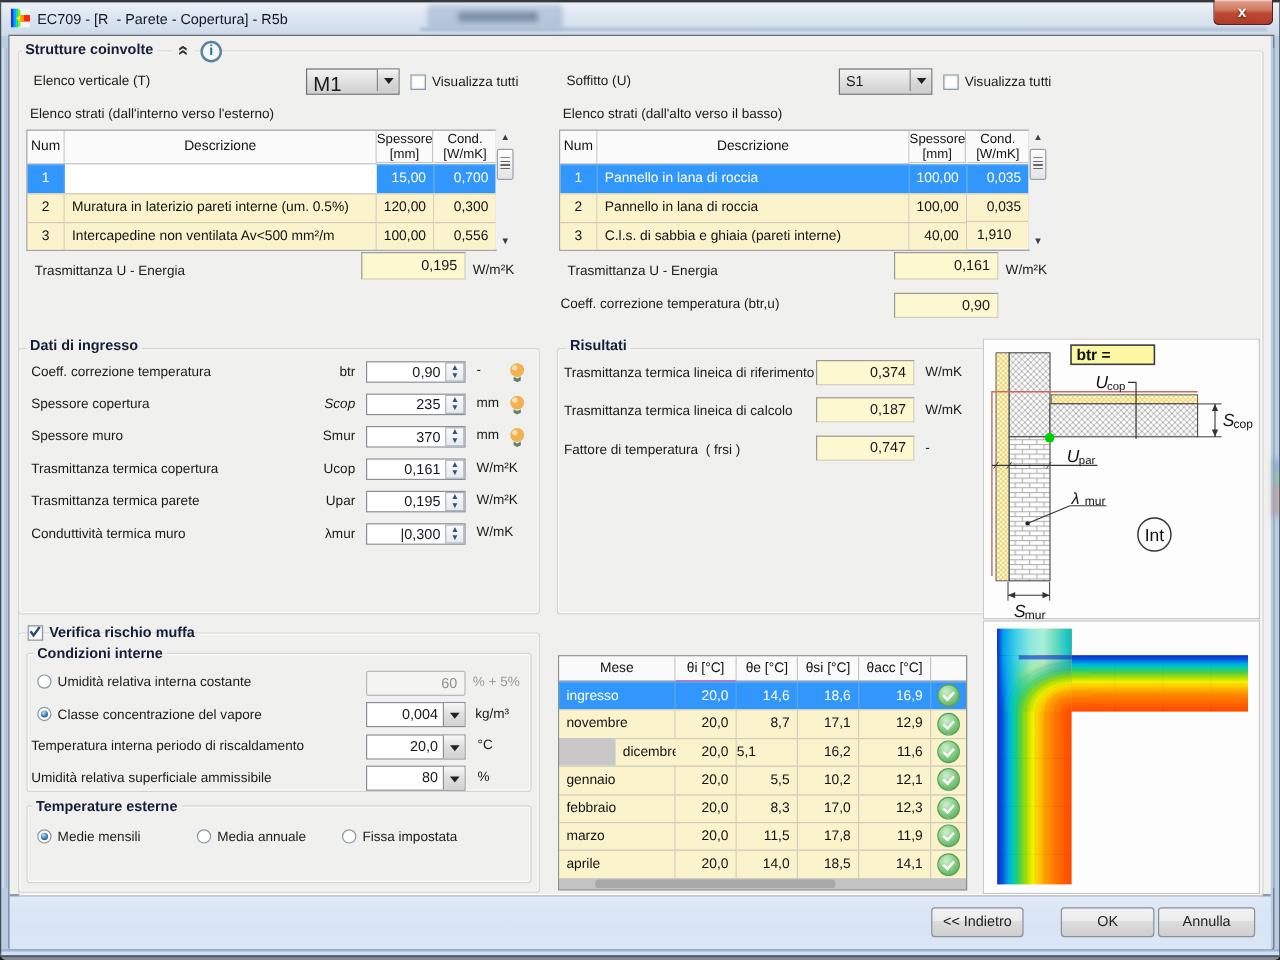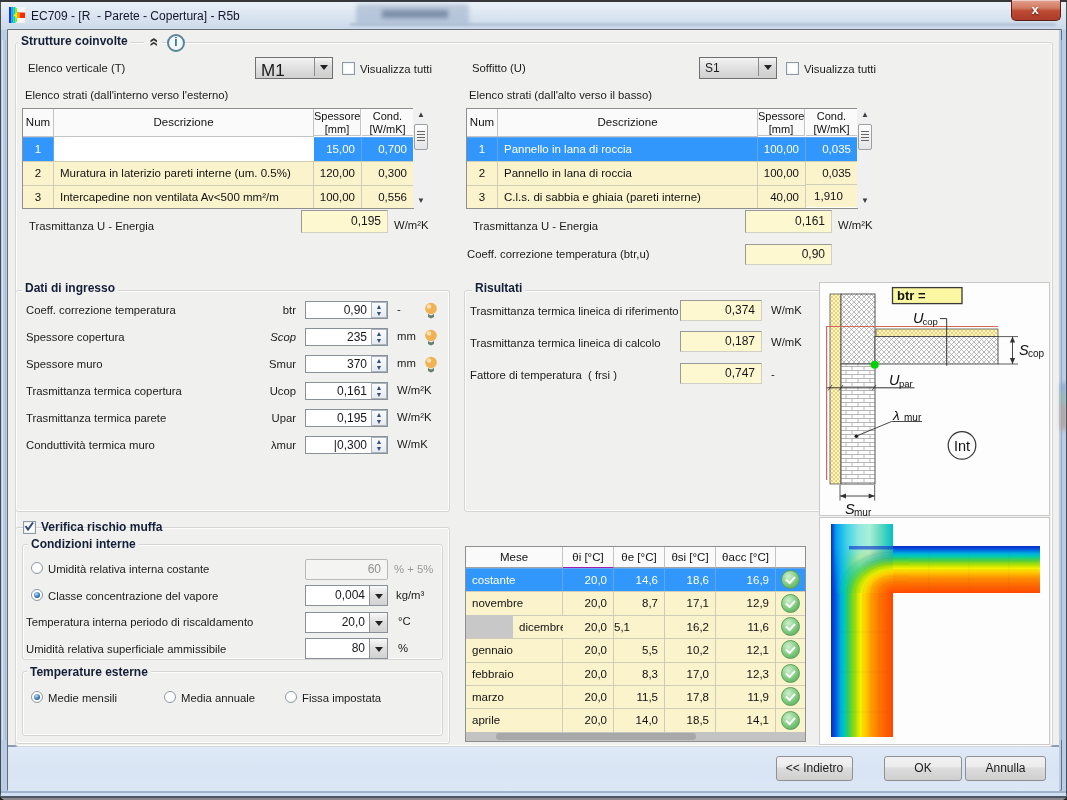--- a/index.html
+++ b/index.html
@@ -301,21 +301,21 @@
   <div class="radio" style="left:285px;top:691px;"></div>
   <div class="lbl" style="left:302px;top:691px;">Fissa impostata</div>
 
   <div class="tbl" style="left:465px;top:546px;width:339px;height:194px;background:#c8c8c8;">
     <div class="th" style="left:0;top:0;width:96px;height:20px;line-height:20px;border-bottom:1px solid #a0a0a0;">Mese</div>
     <div class="th" style="left:97px;top:0;width:50px;height:20px;line-height:20px;border-bottom:1px solid #a21caf;">θi [°C]</div>
     <div class="th" style="left:148px;top:0;width:50px;height:20px;line-height:20px;border-bottom:1px solid #a0a0a0;">θe [°C]</div>
     <div class="th" style="left:199px;top:0;width:50px;height:20px;line-height:20px;border-bottom:1px solid #a0a0a0;">θsi [°C]</div>
     <div class="th" style="left:250px;top:0;width:59px;height:20px;line-height:20px;border-bottom:1px solid #a0a0a0;">θacc [°C]</div>
     <div class="th" style="left:310px;top:0;width:29px;height:20px;line-height:20px;border-bottom:1px solid #a0a0a0;border-right:none;"></div>
-    <div class="tc selrow" style="left:0px;top:21.0px;width:90px;height:22.4px;line-height:22px;padding-left:6px;">costante</div>
+    <div class="tc selrow" style="left:0px;top:21.0px;width:90px;height:22.4px;line-height:22px;padding-left:6px;">ingresso</div>
     <div class="tc selrow" style="left:97px;top:21.0px;width:44px;height:22.4px;line-height:22px;text-align:right;padding-right:6px;">20,0</div>
     <div class="tc selrow" style="left:148px;top:21.0px;width:44px;height:22.4px;line-height:22px;text-align:right;padding-right:6px;">14,6</div>
     <div class="tc selrow" style="left:199px;top:21.0px;width:44px;height:22.4px;line-height:22px;text-align:right;padding-right:6px;">18,6</div>
     <div class="tc selrow" style="left:250px;top:21.0px;width:53px;height:22.4px;line-height:22px;text-align:right;padding-right:6px;">16,9</div>
     <div class="tc selrow" style="left:310px;top:21.0px;width:29px;height:22.4px;border-right:none;"></div>
     <div class="tc cream" style="left:0px;top:44.4px;width:90px;height:22.4px;line-height:22px;padding-left:6px;">novembre</div>
     <div class="tc cream" style="left:97px;top:44.4px;width:44px;height:22.4px;line-height:22px;text-align:right;padding-right:6px;">20,0</div>
     <div class="tc cream" style="left:148px;top:44.4px;width:44px;height:22.4px;line-height:22px;text-align:right;padding-right:6px;">8,7</div>
     <div class="tc cream" style="left:199px;top:44.4px;width:44px;height:22.4px;line-height:22px;text-align:right;padding-right:6px;">17,1</div>
     <div class="tc cream" style="left:250px;top:44.4px;width:53px;height:22.4px;line-height:22px;text-align:right;padding-right:6px;">12,9</div>

